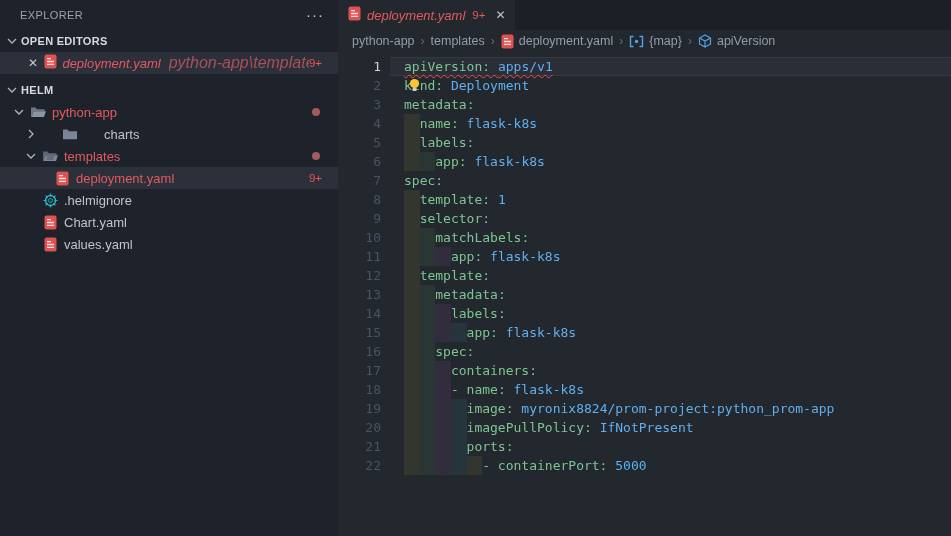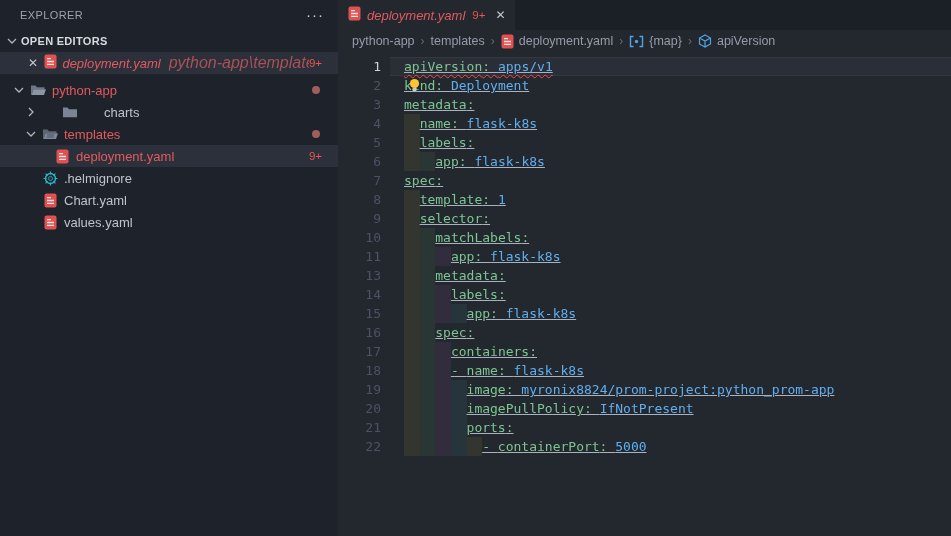--- a/index.html
+++ b/index.html
@@ -38,21 +38,21 @@
   .tab .close-x { color:#c3c8d0; font-size:12px; margin-left:10px; }
   .breadcrumbs { height:22px; display:flex; align-items:center; padding-left:14px; color:#959ca8; font-size:12.5px; background:#23272e; }
   .bc-item { display:flex; align-items:center; cursor:pointer; white-space:pre; }
   .bc-sep { color:#646b76; margin:0 6px; font-size:12px; }
   .bc-item .bc-ic { margin-right:5px; display:inline-flex; }
 
   .code { position:relative; flex:1; padding-top:5px; font-family:"DejaVu Sans Mono", monospace; font-size:13px; line-height:19px; overflow:hidden; }
   .crow { display:flex; height:19px; position:relative; }
   .ln { width:52px; min-width:52px; padding-right:9px; text-align:right; color:#4b5263; user-select:none; cursor:pointer; }
   .crow.cur .ln { color:#ccd3df; }
-  .lc { flex:1; padding-left:14px; white-space:pre; color:#abb2bf; cursor:text;text-decoration:underline; }
+  .lc { flex:1; padding-left:14px; white-space:pre; color:#abb2bf; cursor:text; }
   .crow.cur .lc { background:rgba(170,184,214,0.055); box-shadow:inset 0 1px 0 rgba(255,255,255,0.05), inset 0 -1px 0 rgba(255,255,255,0.05); }
   .iu { display:inline-block; width:2ch; height:19px; vertical-align:top; }
   .iu.c0 { background:rgba(255,255,64,0.07); }
   .iu.c1 { background:rgba(127,255,127,0.07); }
   .iu.c2 { background:rgba(255,127,255,0.07); }
   .iu.c3 { background:rgba(79,236,236,0.07); }
   .tk.k, .tk.p, .tk.d { color:#7dc692; }
   .tk.v { color:#61afef; }
   .tk.n { color:#58b2f6; }
   .sqwrap { text-decoration:underline; text-decoration-style:wavy; text-decoration-color:#f14c4c; text-decoration-thickness:1px; text-underline-offset:3px; }
@@ -83,20 +83,28 @@
       <span class="ticon"><svg width="13" height="15" viewBox="0 0 13 15">
             <rect x="0.5" y="0.5" width="12" height="14" rx="2" fill="#e05252"></rect>
             <path d="M3 4.6h4 M3 7.5h7 M3 10.4h7" stroke="#ffe3e3" stroke-width="1.3"></path>
           </svg></span>
       <span class="fname">deployment.yaml</span>
       <span class="fpath">python-app\templates</span>
       <span class="badge">9+</span>
     </div>
 
     <div class="gap4"></div>
+    <div class="sec-header">
+      <span class="chev">
+          <svg width="12" height="12" viewBox="0 0 12 12">
+            <path d="M2 4l4 4 4-4" fill="none" stroke="#aeb4bd" stroke-width="1.3"></path>
+          </svg>
+        </span>
+      <span>HELM</span>
+    </div>
     <div class="tree">
         <div class="trow err" style="padding-left: 10px;">
           <span class="chev-slot">
             <svg width="12" height="12" viewBox="0 0 12 12">
               <path d="M2 4l4 4 4-4" fill="none" stroke="#aeb4bd" stroke-width="1.3"></path>
             </svg>
           </span>
           <span class="ticon">
             <svg width="17" height="14" viewBox="0 0 17 14">
               <path d="M1 2.5h4.4L7 4.2h7.5v2H3.4L1.6 12H1z" fill="#6d7787"></path>
@@ -254,20 +262,24 @@
         </div>
         <div class="crow">
           <span class="ln">10</span>
           <span class="lc"><span class="iu c0"></span><span class="iu c1"></span><span class="tk k">matchLabels</span><span class="tk p">:</span></span>
         </div>
         <div class="crow">
           <span class="ln">11</span>
           <span class="lc"><span class="iu c0"></span><span class="iu c1"></span><span class="iu c2"></span><span class="tk k">app</span><span class="tk p">: </span><span class="tk v">flask-k8s</span></span>
         </div>
         <div class="crow">
+          <span class="ln">12</span>
+          <span class="lc"><span class="iu c0"></span><span class="tk k">template</span><span class="tk p">:</span></span>
+        </div>
+        <div class="crow">
           <span class="ln">13</span>
           <span class="lc"><span class="iu c0"></span><span class="iu c1"></span><span class="tk k">metadata</span><span class="tk p">:</span></span>
         </div>
         <div class="crow">
           <span class="ln">14</span>
           <span class="lc"><span class="iu c0"></span><span class="iu c1"></span><span class="iu c2"></span><span class="tk k">labels</span><span class="tk p">:</span></span>
         </div>
         <div class="crow">
           <span class="ln">15</span>
           <span class="lc"><span class="iu c0"></span><span class="iu c1"></span><span class="iu c2"></span><span class="iu c3"></span><span class="tk k">app</span><span class="tk p">: </span><span class="tk v">flask-k8s</span></span>

